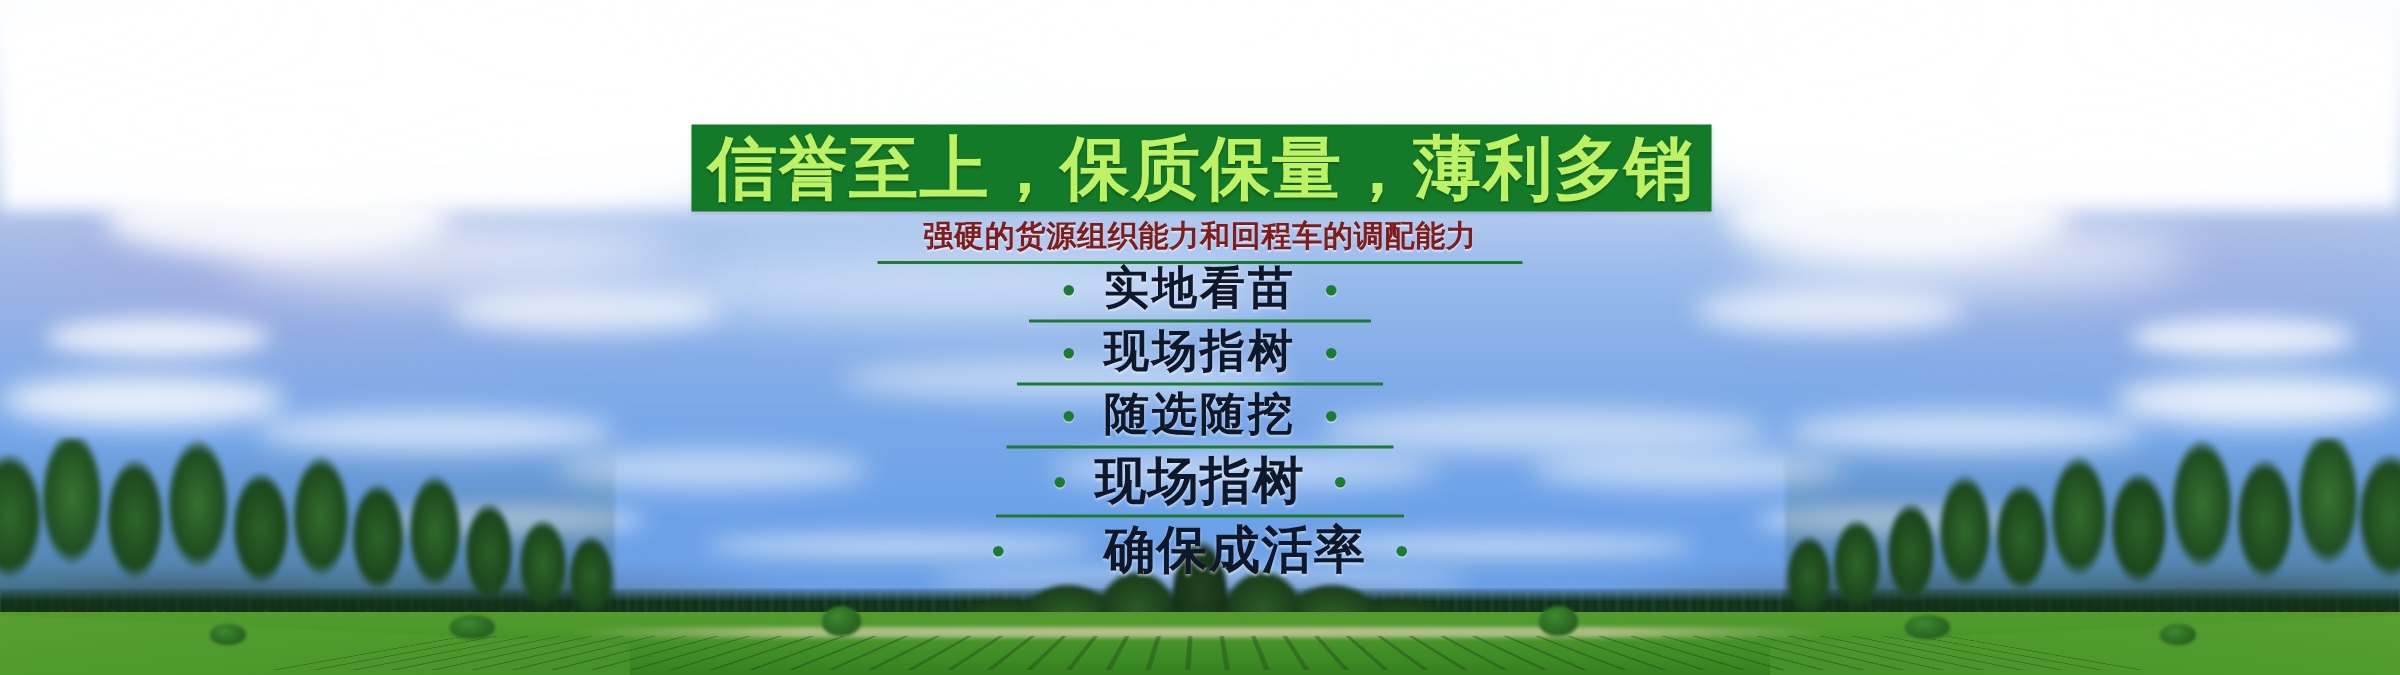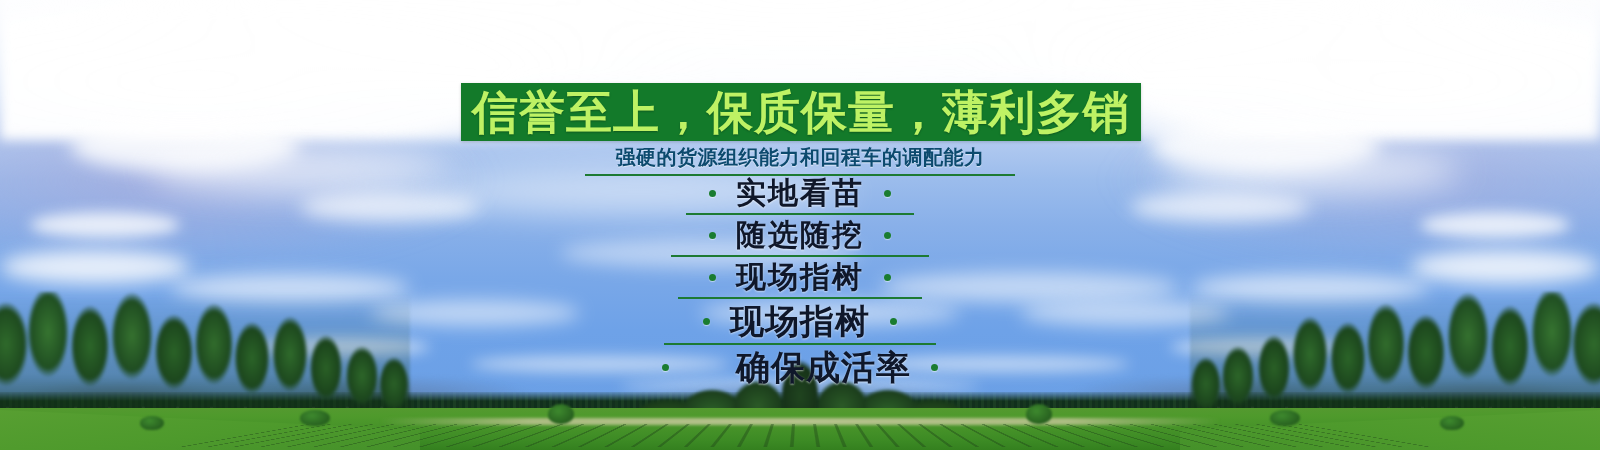--- a/index.html
+++ b/index.html
@@ -186,21 +186,21 @@
     line-height:1;
     white-space:nowrap;
     text-shadow:0 1px 2px rgba(0,0,0,.28);
   }
 
   .subtitle-wrap{
     position:absolute;left:0;top:144px;width:1600px;
     display:flex;flex-direction:column;align-items:center;
   }
   .subtitle{
-    color:#0c4a6e;
+    color:#7f1d1d;
     font-size:20px;
     font-weight:bold;
     letter-spacing:.5px;
     white-space:nowrap;
     text-shadow:0 1px 1px rgba(255,255,255,.6);
   }
   .subtitle-rule{
     width:430px;height:2px;background:#1d7a33;margin-top:3px;
   }
 
@@ -317,47 +317,47 @@
 
     <div class="feature-row row-1">
       <div class="feature-line">
         <span class="bullet"></span>
         <span class="feature-text">实地看苗</span>
         <span class="bullet"></span>
       </div>
       <div class="feature-rule"></div>
     </div>
 
+    <div class="feature-row row-2">
+      <div class="feature-line">
+        <span class="bullet"></span>
+        <span class="feature-text">现场指树</span>
+        <span class="bullet"></span>
+      </div>
+      <div class="feature-rule"></div>
+    </div>
+
     <div class="feature-row row-3">
       <div class="feature-line">
         <span class="bullet"></span>
         <span class="feature-text">随选随挖</span>
         <span class="bullet"></span>
       </div>
       <div class="feature-rule"></div>
     </div>
 
-    <div class="feature-row row-2">
+    <div class="feature-row row-4">
       <div class="feature-line">
         <span class="bullet"></span>
         <span class="feature-text">现场指树</span>
         <span class="bullet"></span>
       </div>
       <div class="feature-rule"></div>
     </div>
 
-    <div class="feature-row row-4">
-      <div class="feature-line">
-        <span class="bullet"></span>
-        <span class="feature-text">现场指树</span>
-        <span class="bullet"></span>
-      </div>
-      <div class="feature-rule"></div>
-    </div>
-
     <div class="feature-row row-5">
       <div class="feature-line">
         <span class="bullet"></span>
         <span class="feature-text">确保成活率</span>
         <span class="bullet"></span>
       </div>
       <div class="feature-rule"></div>
     </div>
 
   </div>

